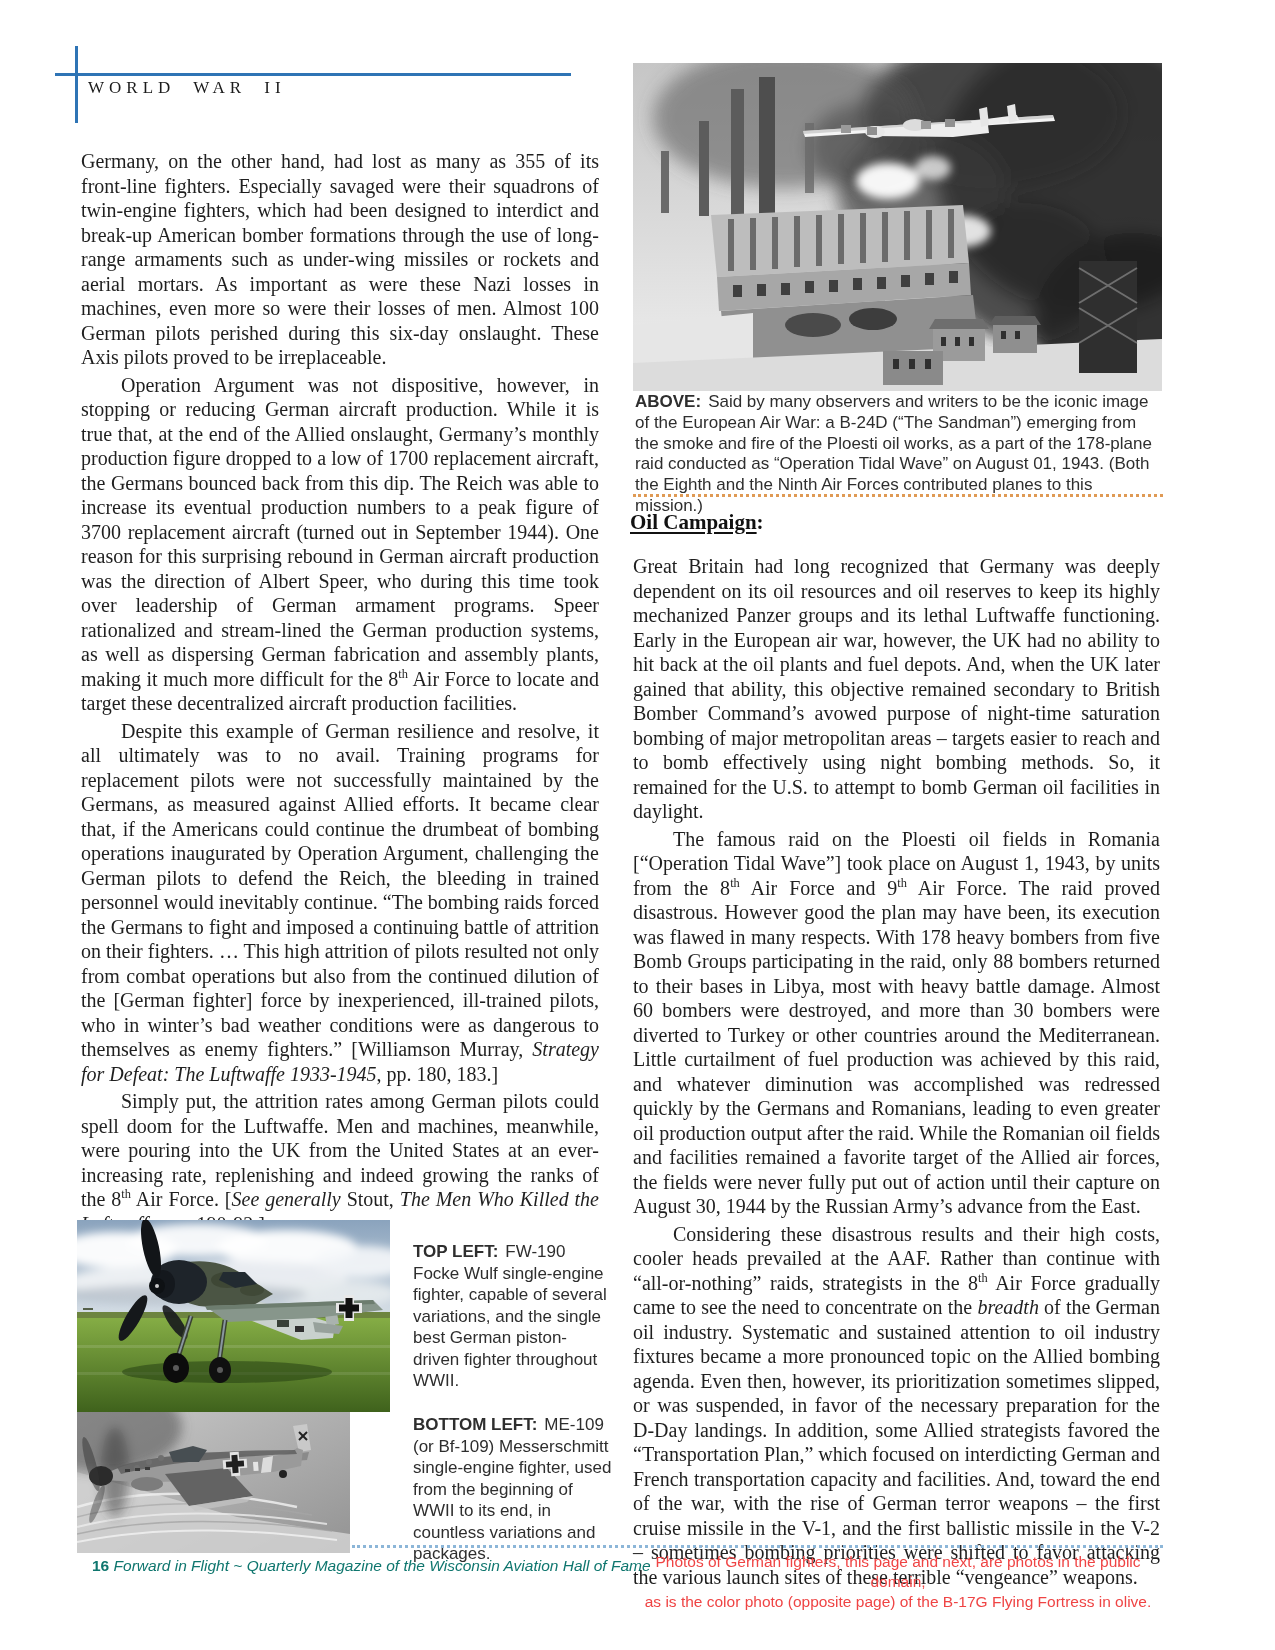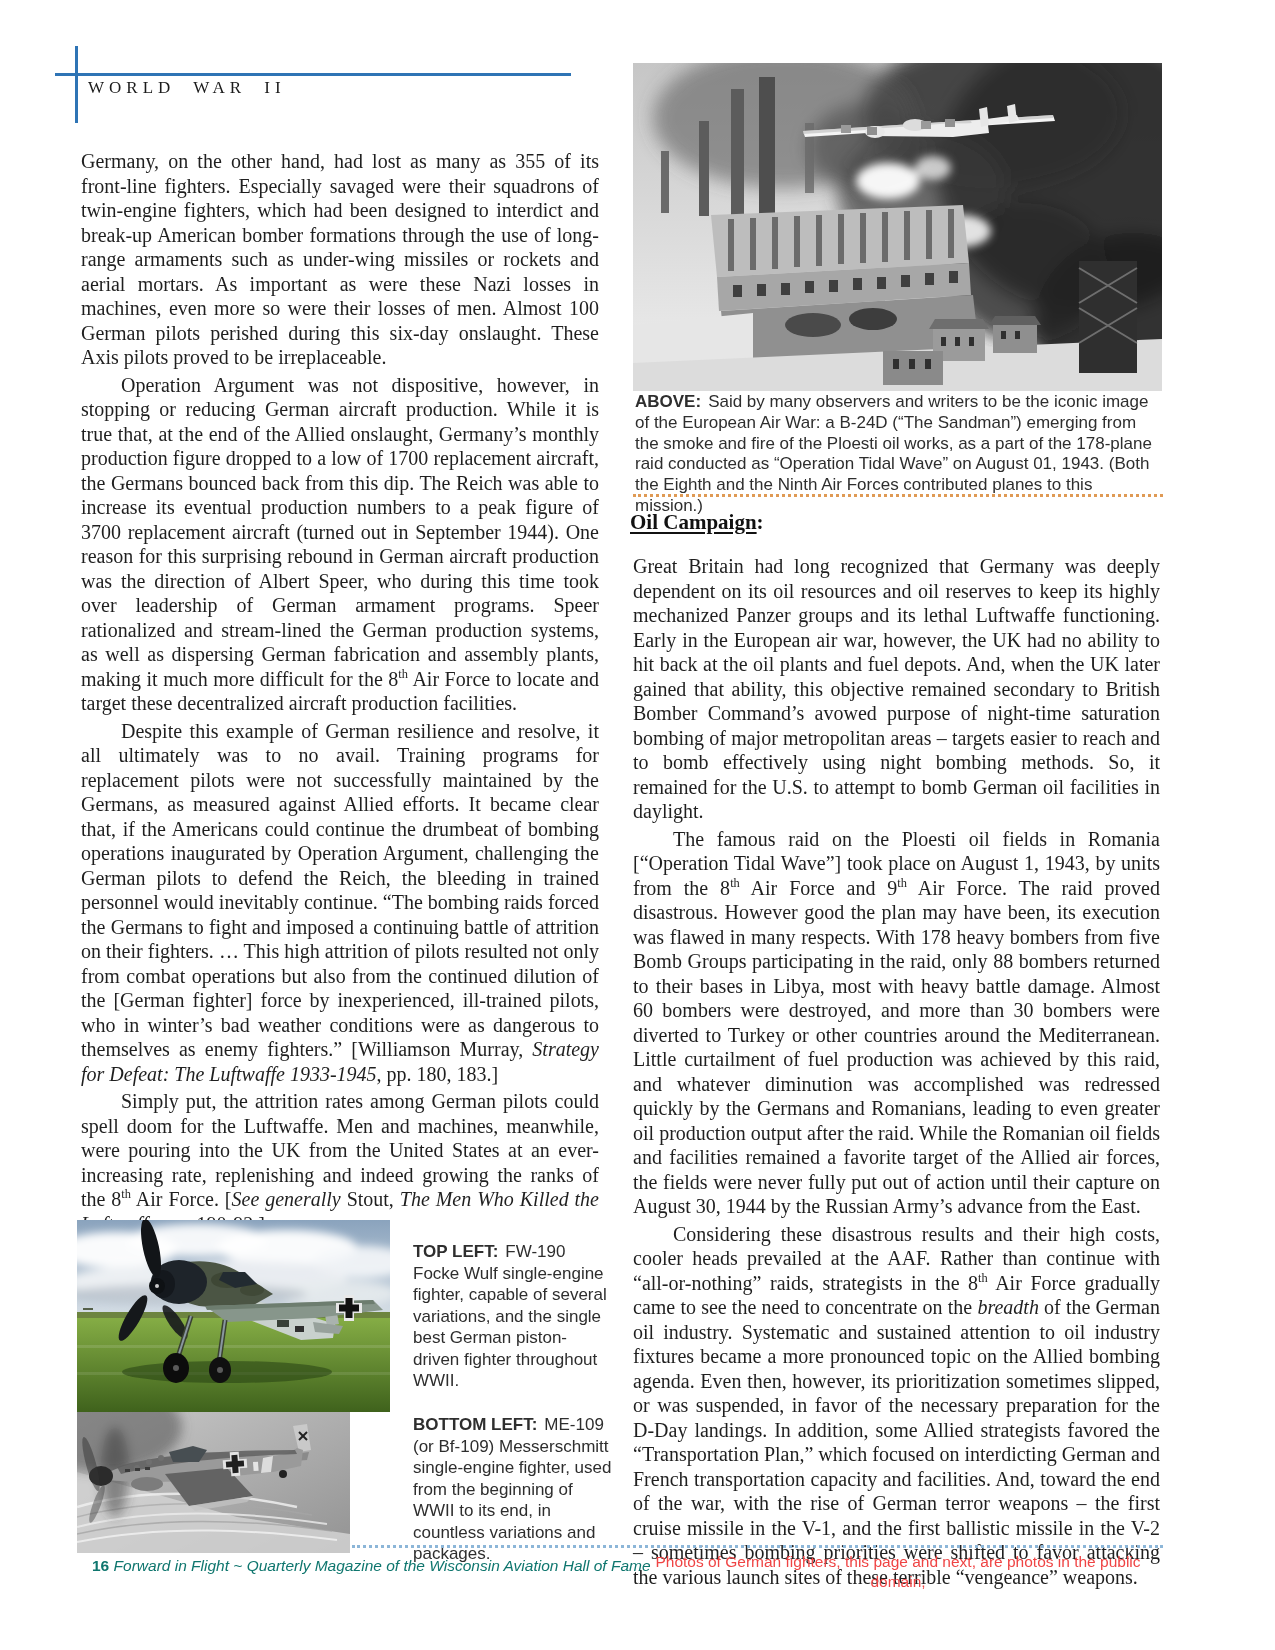--- a/index.html
+++ b/index.html
@@ -338,15 +338,16 @@
     <b>BOTTOM LEFT:</b><span>ME-109 (or Bf-109) Messerschmitt single-engine fighter, used from the beginning of WWII to its end, in countless variations and packages.</span>
   </div>
 
   <div class="dotline dot-blue"></div>
 
   <div class="footer-left">
     <b>16</b> <i>Forward in Flight ~ Quarterly Magazine of the Wisconsin Aviation Hall of Fame</i>
   </div>
   <div class="footer-right">
     <div>Photos of German fighters, this page and next, are photos in the public domain,</div>
+    <div>as is the color photo (opposite page) of the B-17G Flying Fortress in olive.</div>
   </div>
 
 </div>
 
 </body></html>

